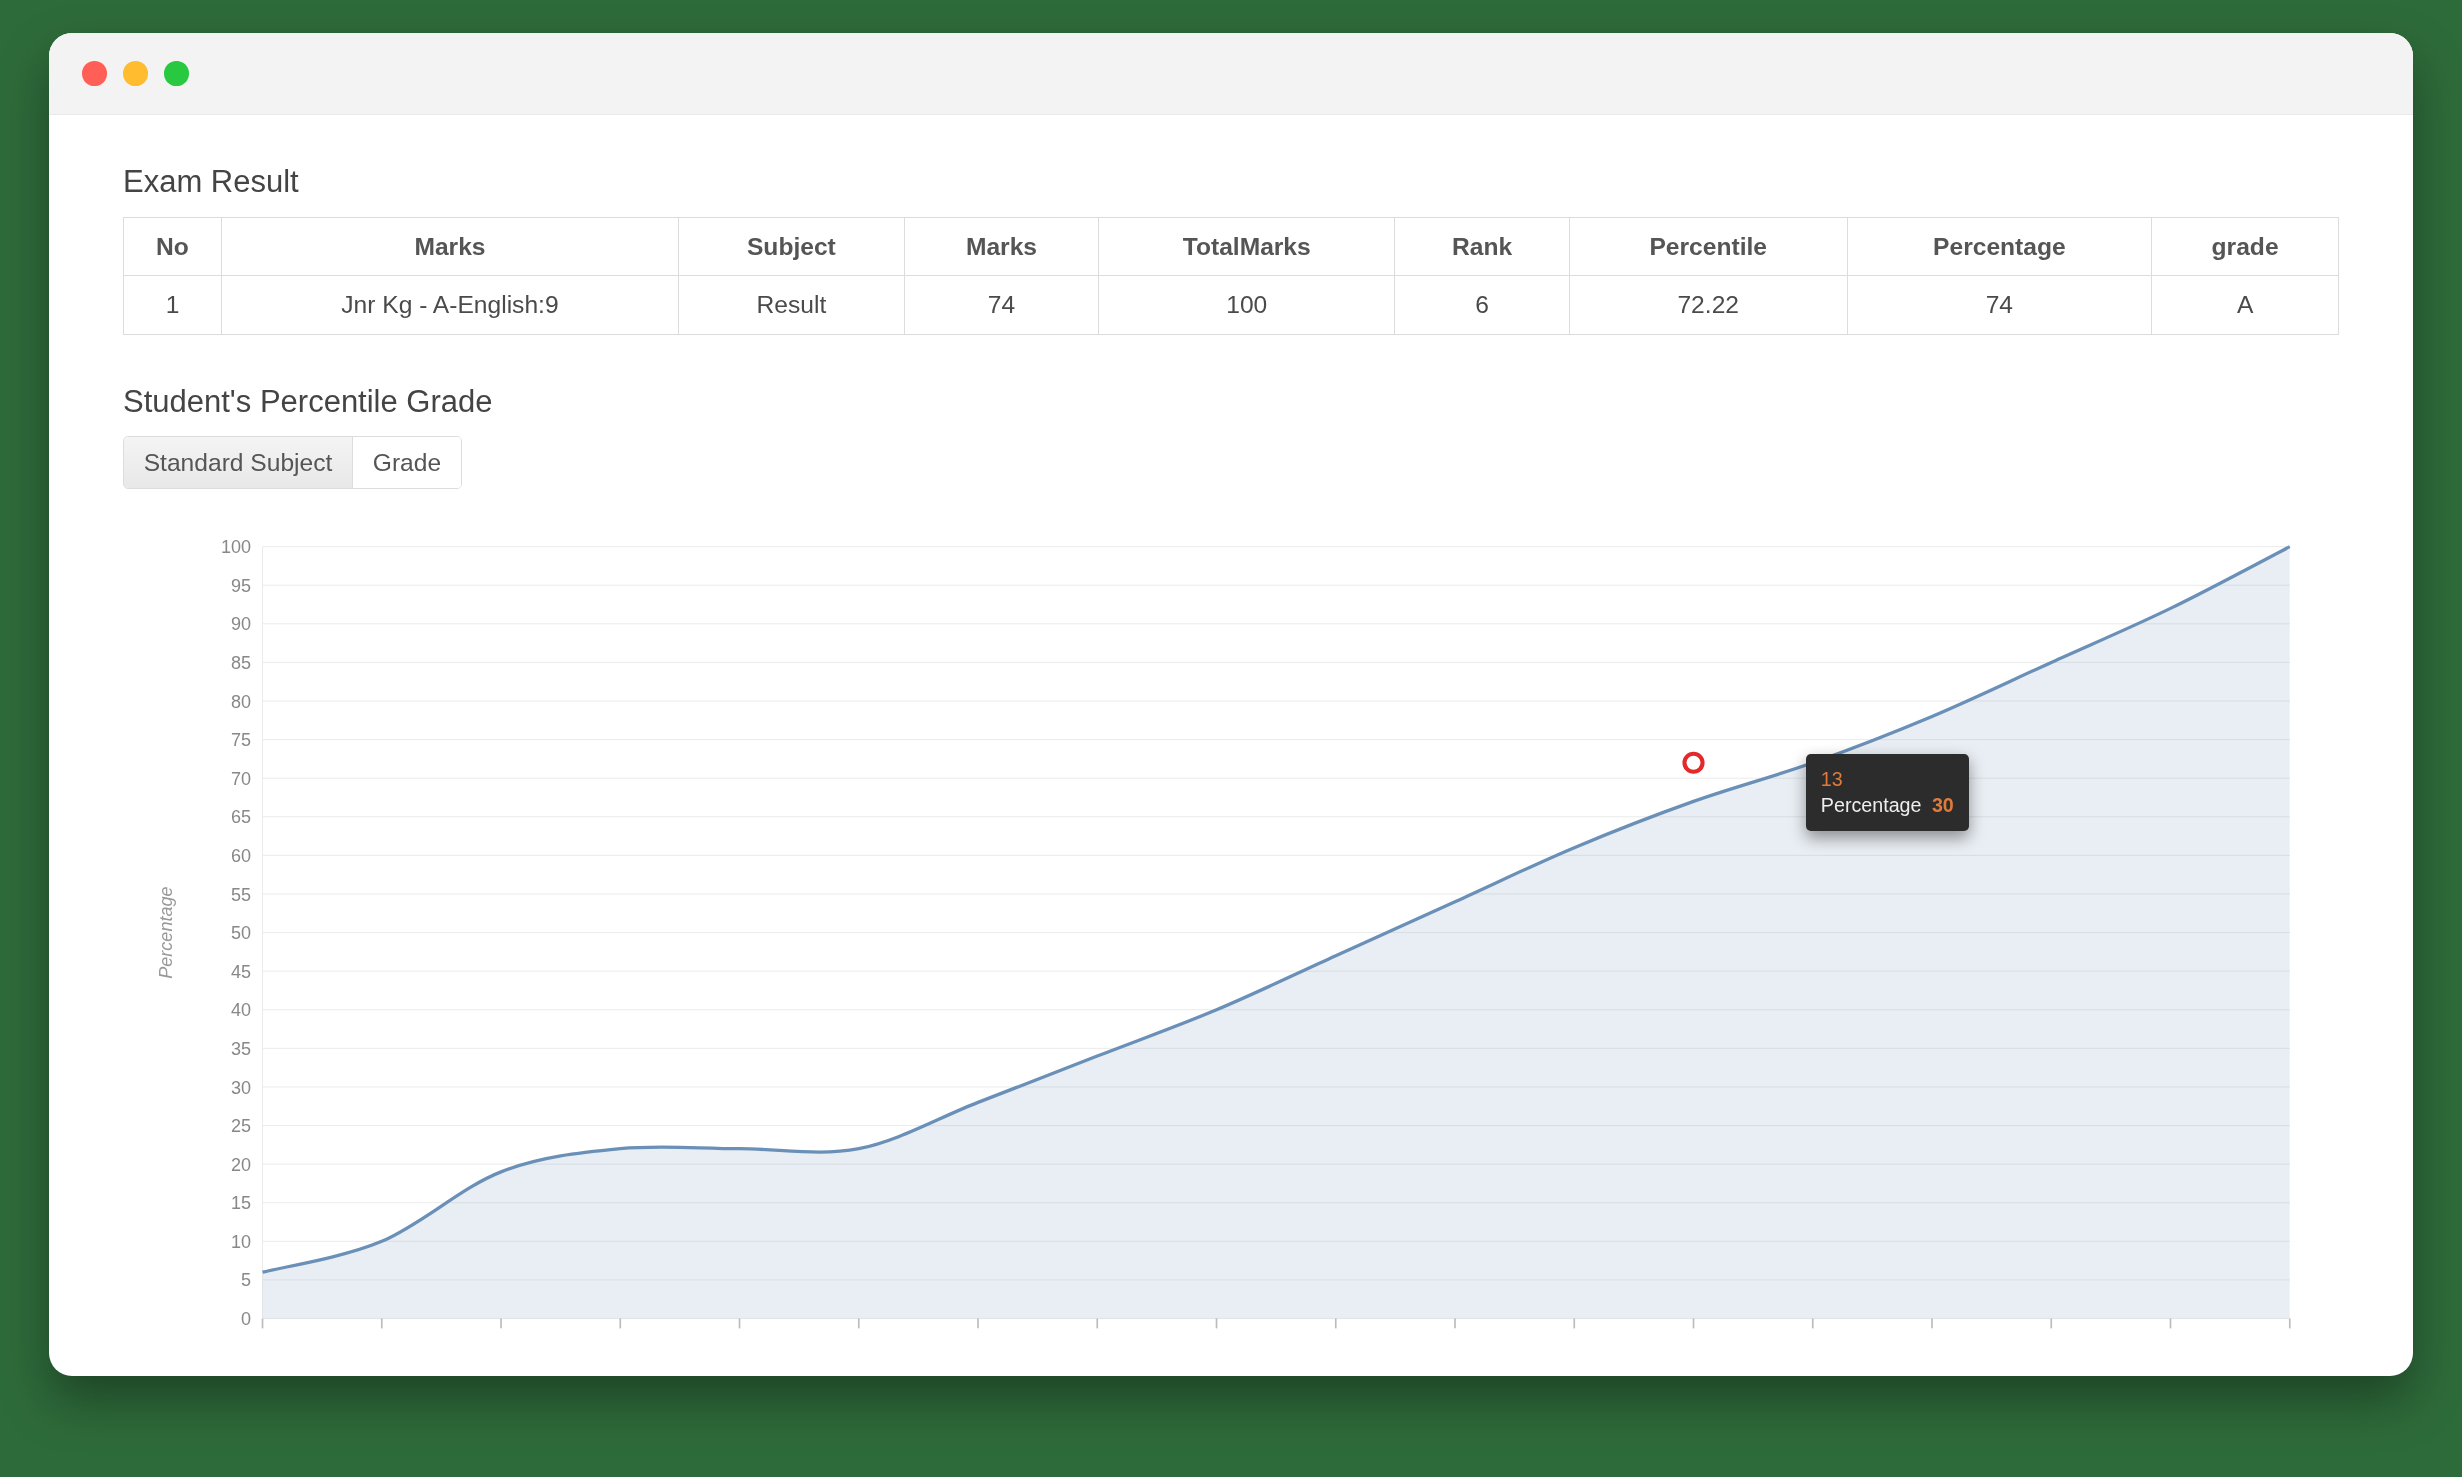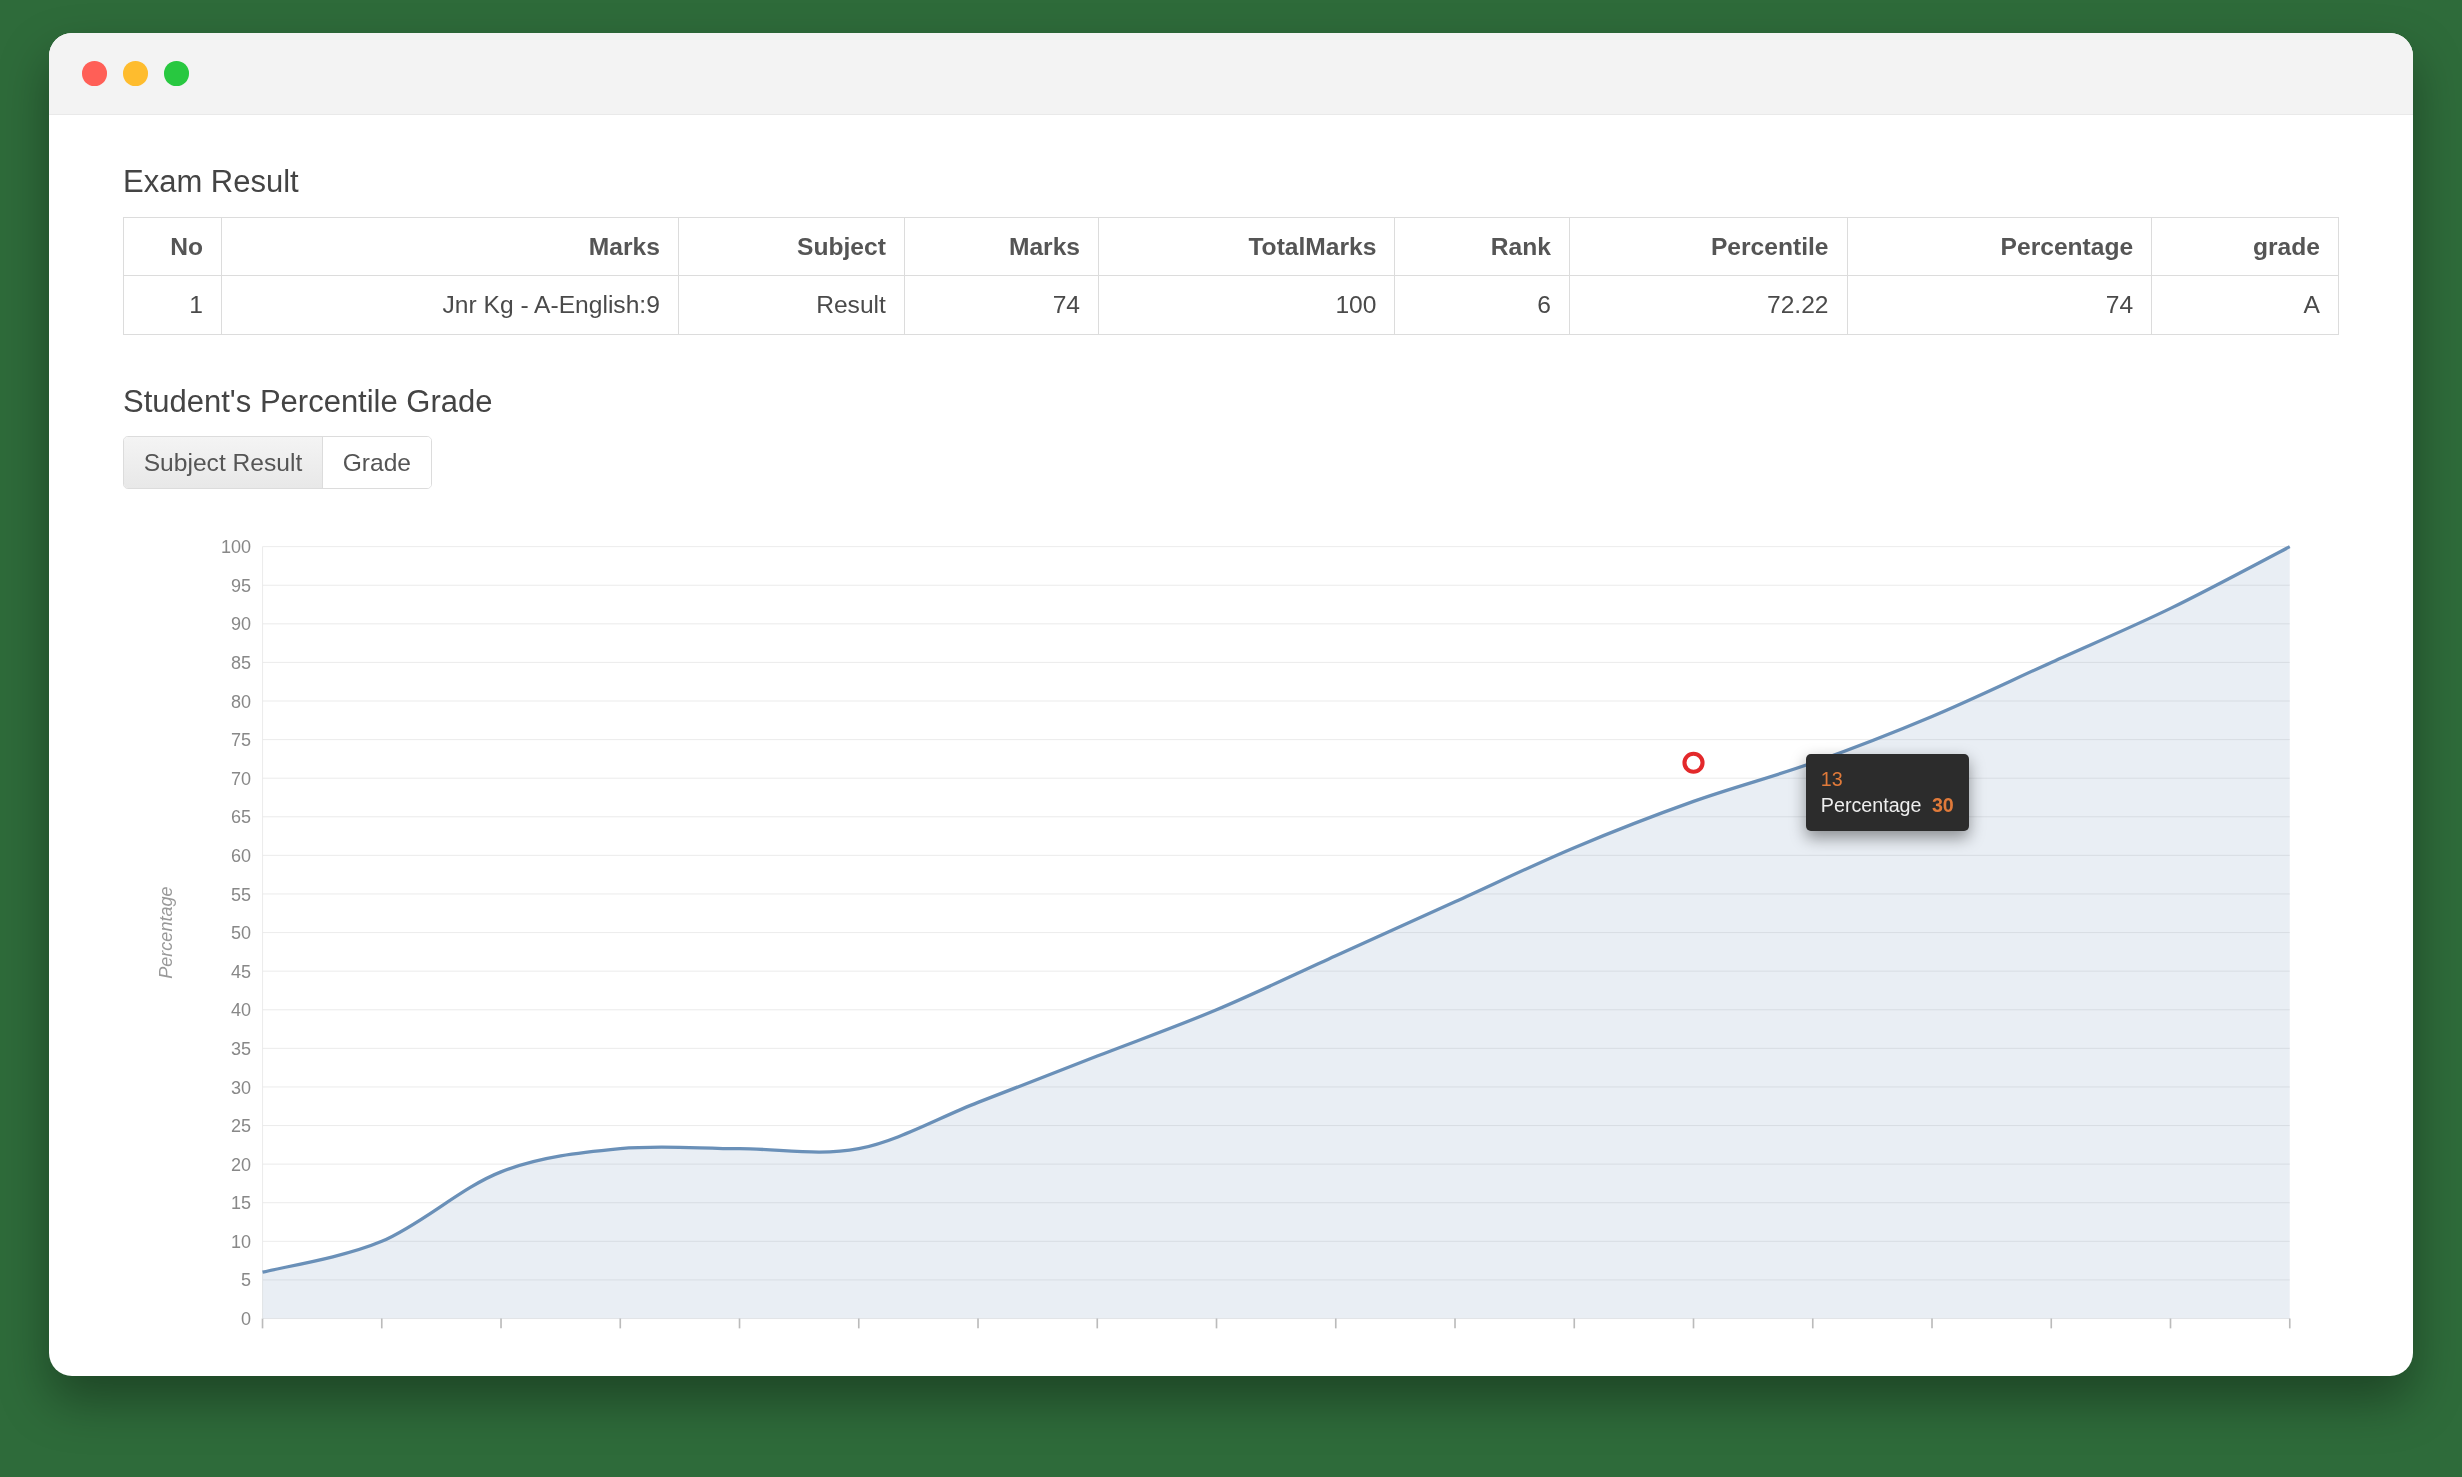--- a/index.html
+++ b/index.html
@@ -60,21 +60,21 @@
   }
 
   table.result {
     width:100%;
     border-collapse: collapse;
     font-size: 24.6px;
   }
   table.result th, table.result td {
     border:0.8px solid var(--border);
     padding: 14.8px 18px;
-    text-align:right;
+    text-align:center;
     font-weight:400;
     color:#4a4a4a;
   }
   table.result th {
     font-weight:600;
     color:#555;
   }
 
   .tabs {
     display:flex;
@@ -170,21 +170,21 @@
           <td>72.22</td>
           <td>74</td>
           <td>A</td>
         </tr>
       </tbody>
     </table>
 
     <h3 style="margin-top:49px">Student's Percentile Grade</h3>
 
     <div class="tabs">
-      <div class="tab active">Subject Result</div>
+      <div class="tab active">Standard Subject</div>
       <div class="tab">Grade</div>
     </div>
 
     <div class="chart-wrap">
       <svg class="chart" viewBox="0 0 2700 1040" preserveAspectRatio="none">
           <line x1="170" x2="2640" y1="970" y2="970" class="grid-line"></line>
           <text x="156" y="978" text-anchor="end" class="axis-text">0</text>
           <line x1="170" x2="2640" y1="923" y2="923" class="grid-line"></line>
           <text x="156" y="931" text-anchor="end" class="axis-text">5</text>
           <line x1="170" x2="2640" y1="876" y2="876" class="grid-line"></line>

